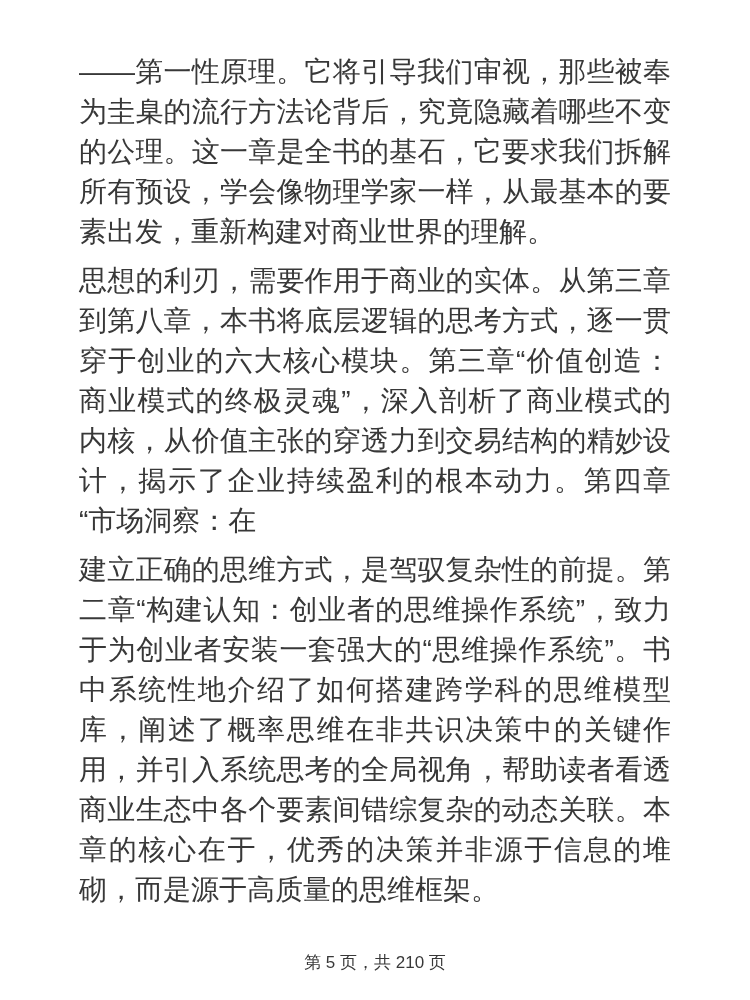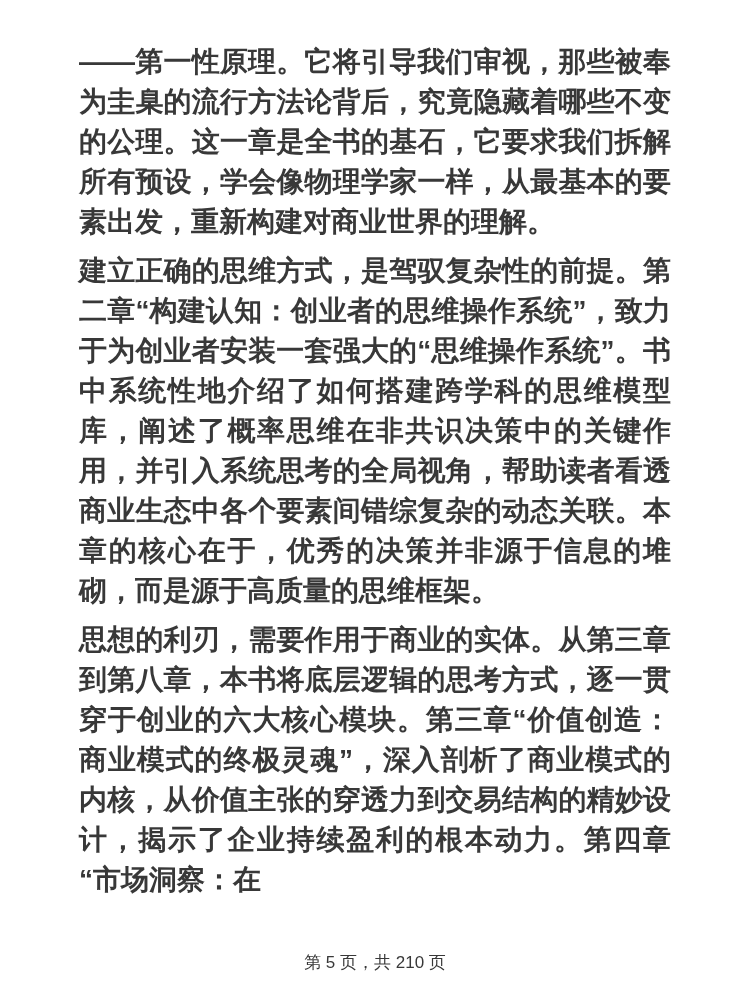--- a/index.html
+++ b/index.html
@@ -15,26 +15,26 @@
   .page {
     position: relative;
     width: 750px;
     height: 1000px;
     background: #ffffff;
     overflow: hidden;
   }
   .content {
     position: absolute;
     left: 79px;
-    top: 42px;
+    top: 52px;
     width: 592px;
     color: #383838;
     font-size: 28px;
     line-height: 40px;
-    font-weight: 700;
+    font-weight: 400;
     text-align: justify;
     text-justify: inter-character;
     letter-spacing: 0;
   }
   .content p {
     margin: 0 0 9px 0;
     padding: 0;
   }
   .content p:last-child {
     margin-bottom: 0;
@@ -49,19 +49,19 @@
     line-height: 1;
     color: #383838;
   }
 </style>
 </head>
 <body>
 
 <div class="page">
   <main class="content">
     <p>——第一性原理。它将引导我们审视，那些被奉为圭臬的流行方法论背后，究竟隐藏着哪些不变的公理。这一章是全书的基石，它要求我们拆解所有预设，学会像物理学家一样，从最基本的要素出发，重新构建对商业世界的理解。</p>
+    <p>思想的利刃，需要作用于商业的实体。从第三章到第八章，本书将底层逻辑的思考方式，逐一贯穿于创业的六大核心模块。第三章“价值创造：商业模式的终极灵魂”，深入剖析了商业模式的内核，从价值主张的穿透力到交易结构的精妙设计，揭示了企业持续盈利的根本动力。第四章“市场洞察：在</p>
     <p>建立正确的思维方式，是驾驭复杂性的前提。第二章“构建认知：创业者的思维操作系统”，致力于为创业者安装一套强大的“思维操作系统”。书中系统性地介绍了如何搭建跨学科的思维模型库，阐述了概率思维在非共识决策中的关键作用，并引入系统思考的全局视角，帮助读者看透商业生态中各个要素间错综复杂的动态关联。本章的核心在于，优秀的决策并非源于信息的堆砌，而是源于高质量的思维框架。</p>
-    <p>思想的利刃，需要作用于商业的实体。从第三章到第八章，本书将底层逻辑的思考方式，逐一贯穿于创业的六大核心模块。第三章“价值创造：商业模式的终极灵魂”，深入剖析了商业模式的内核，从价值主张的穿透力到交易结构的精妙设计，揭示了企业持续盈利的根本动力。第四章“市场洞察：在</p>
   </main>
   <footer class="footer">
     <span>第 5 页，共 210 页</span>
   </footer>
 </div>
 
 </body></html>

